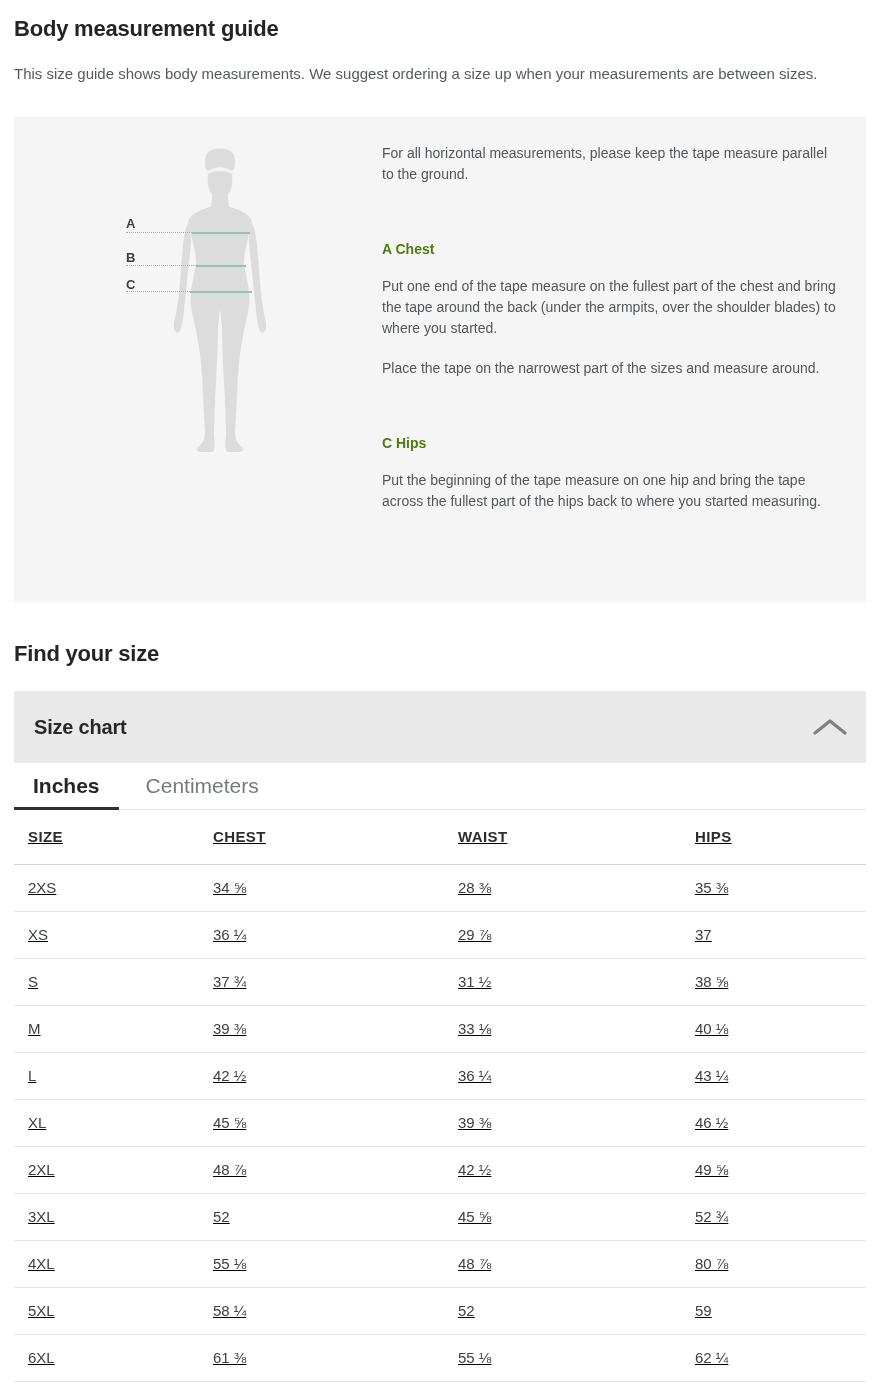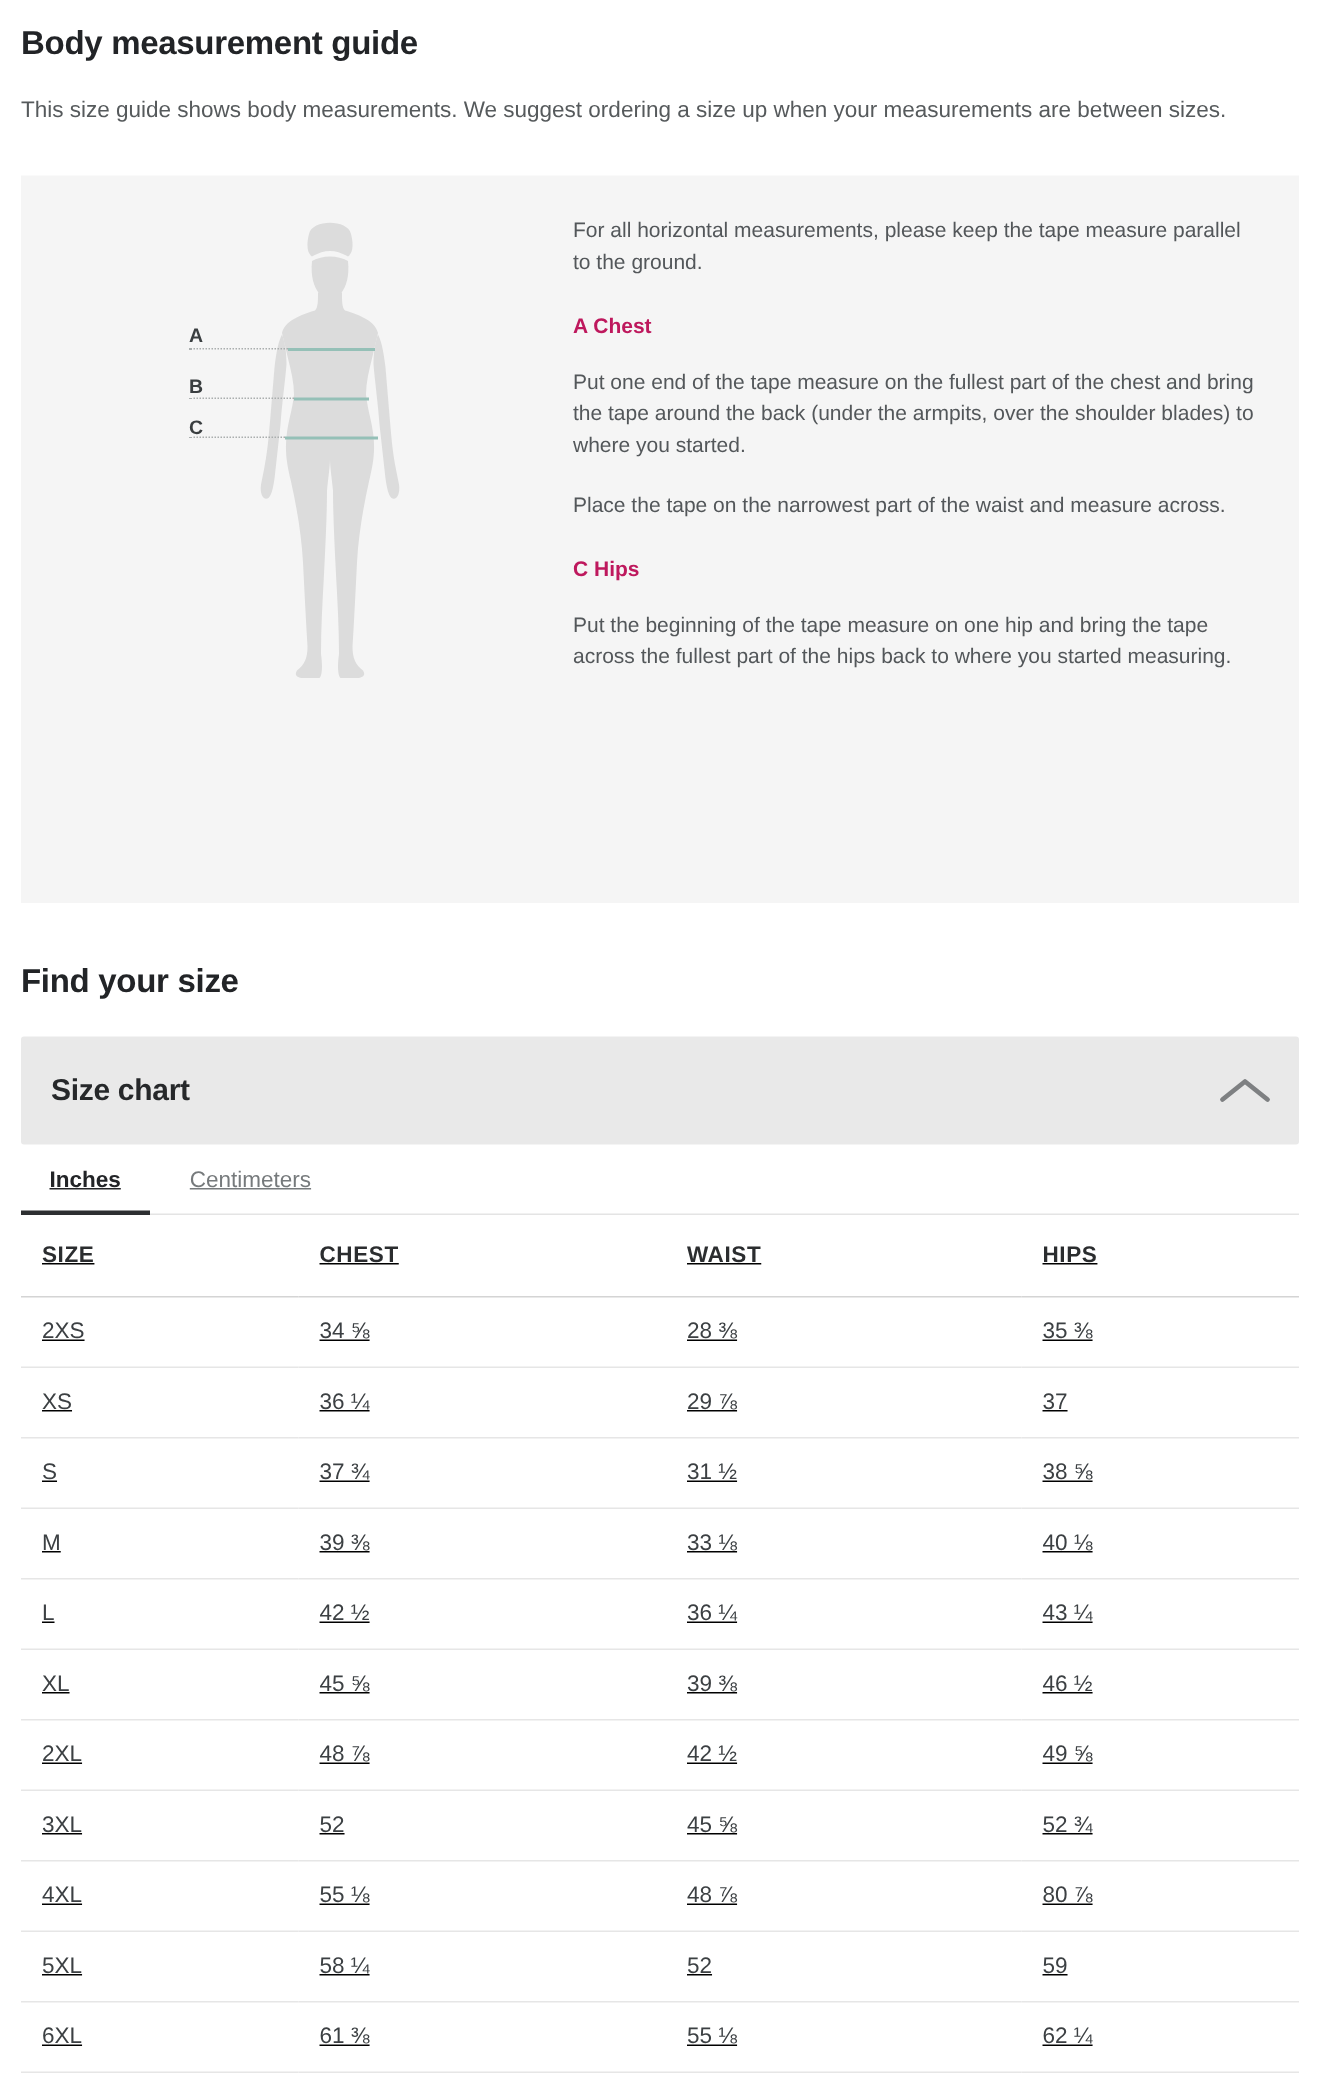--- a/index.html
+++ b/index.html
@@ -24,40 +24,40 @@
   .figure-svg { position:absolute; left:156px; top:26px; width:100px; height:314px; }
   .m-label {
     position:absolute; left:112px; font-size:13px; font-weight:700; color:#3a3e40;
   }
   .m-line { position:absolute; left:112px; display:flex; align-items:center; height:3px; }
   .m-line .dot { border-top:1px dotted #aaaeae; height:1px; }
   .m-line .solid { height:2px; }
   .panel-text { flex:1; padding:26px 26px 0 0; }
   .panel-note { font-size:14px; line-height:21px; color:#53575a; }
   .panel-section h4 {
-    margin-top:24px; font-size:14px; line-height:16px; font-weight:700; color:#be185d;
+    margin-top:56px; font-size:14px; line-height:16px; font-weight:700; color:#4d7c0f;
   }
   .panel-section p { margin-top:19px; font-size:14px; line-height:21px; color:#53575a; }
   
   .find-size-heading {
     margin:38px 14px 0; font-size:22px; line-height:27px; font-weight:700;
     color:#222427; letter-spacing:-0.2px;
   }
   .chart-bar {
     margin:24px 14px 0; height:72px; background:#e9e9e9; border-radius:2px;
     display:flex; align-items:center; justify-content:space-between;
     padding:0 18px 0 20px; cursor:pointer;
   }
   .chart-bar-title { font-size:20px; font-weight:700; color:#26282a; letter-spacing:-0.2px; }
   .chevron { width:36px; height:20px; display:block; }
   
   .tabs { margin:0 14px; height:47px; display:flex; border-bottom:1px solid #e4e4e4; }
   .tab {
-    padding:0 19px; display:flex; align-items:center; font-size:15px;
-    color:#767a7c; cursor:pointer; position:relative;text-decoration:underline;
+    padding:0 19px; display:flex; align-items:center; font-size:21px;
+    color:#767a7c; cursor:pointer; position:relative;
   }
   .tab + .tab { margin-left:4px; padding:12px 23px; }
   .tab.active { color:#222427; font-weight:700; }
   .tab.active::after {
     content:""; position:absolute; left:0; right:0; bottom:-1px; height:3px; background:#2d2f31;
   }
   
   table.size-table { margin:0 14px; width:852px; border-collapse:collapse; table-layout:fixed;text-decoration:underline; }
   .size-table col.c1 { width:185px; } .size-table col.c2 { width:245px; }
   .size-table col.c3 { width:237px; } .size-table col.c4 { width:185px; }
@@ -104,21 +104,21 @@
         <div class="solid" style="width:62px;background:#95c0b7"></div>
     </div>
   </div>
   <div class="panel-text">
     <p class="panel-note">For all horizontal measurements, please keep the tape measure parallel to the ground.</p>
     <div class="panel-section">
       <h4>A Chest</h4>
       <p>Put one end of the tape measure on the fullest part of the chest and bring the tape around the back (under the armpits, over the shoulder blades) to where you started.</p>
     </div>
     <div class="panel-section">
-      <p>Place the tape on the narrowest part of the waist and measure across.</p>
+      <p>Place the tape on the narrowest part of the sizes and measure around.</p>
     </div>
     <div class="panel-section">
       <h4>C Hips</h4>
       <p>Put the beginning of the tape measure on one hip and bring the tape across the fullest part of the hips back to where you started measuring.</p>
     </div>
   </div>
 </div>
 
 <h2 class="find-size-heading">Find your size</h2>
 

